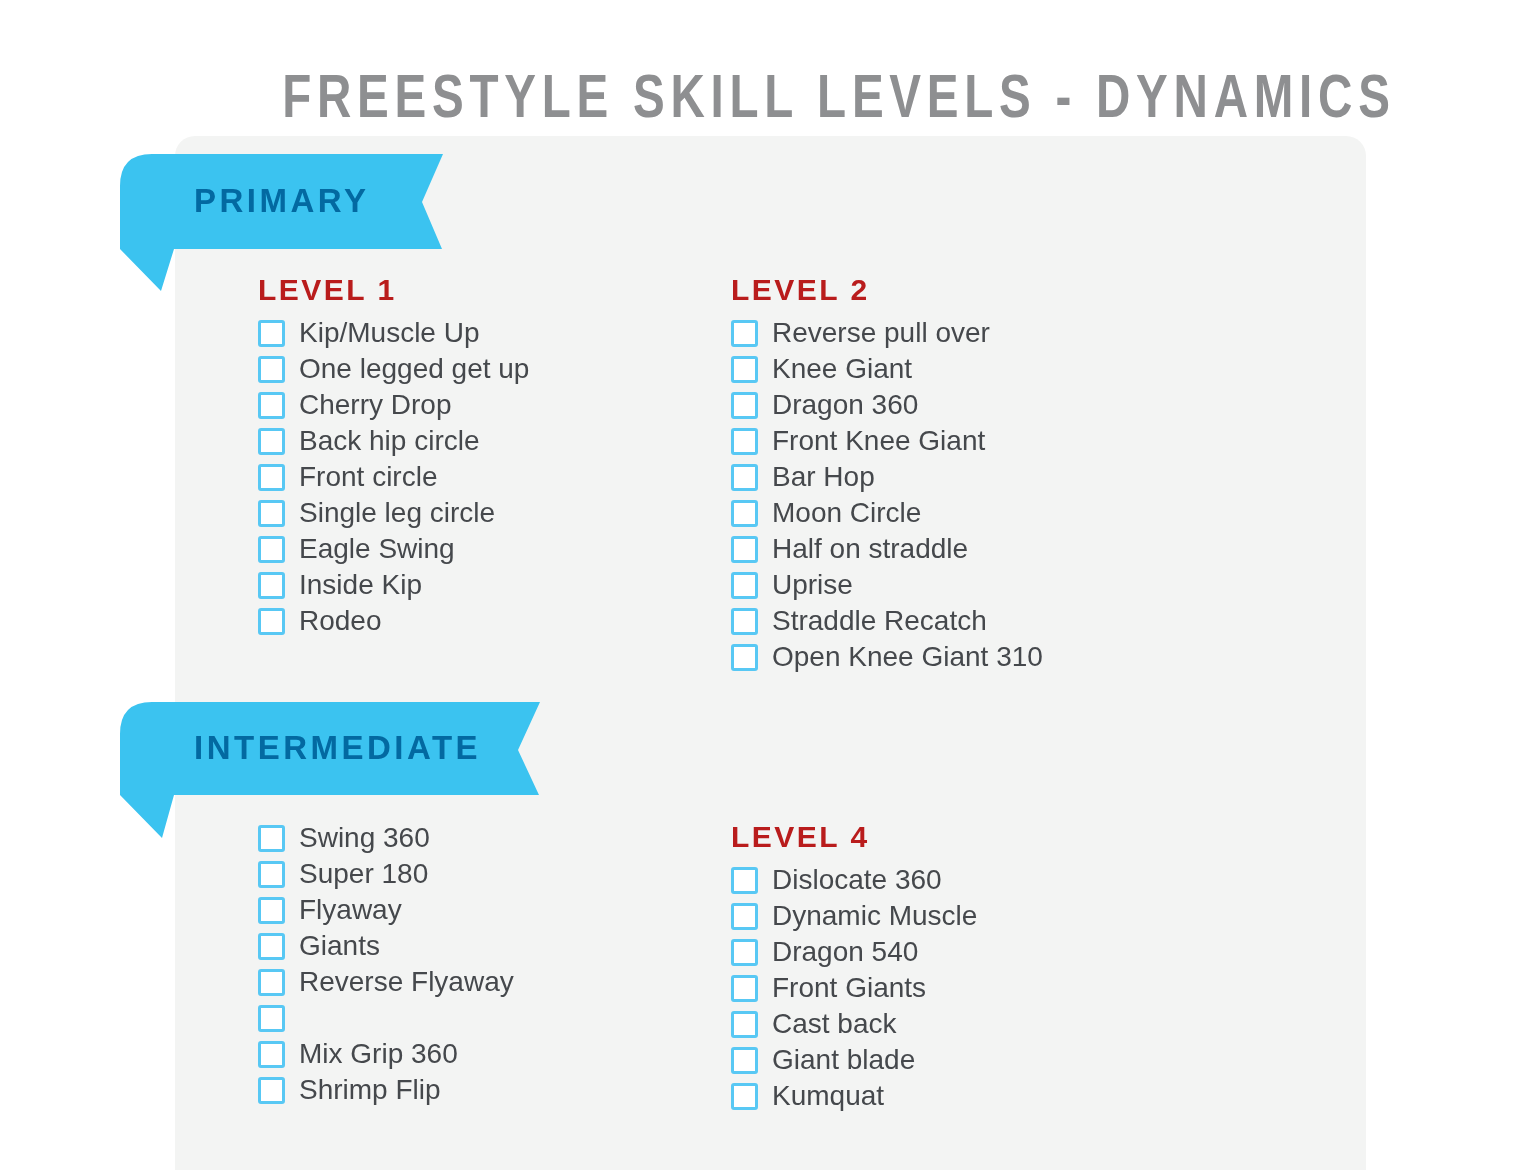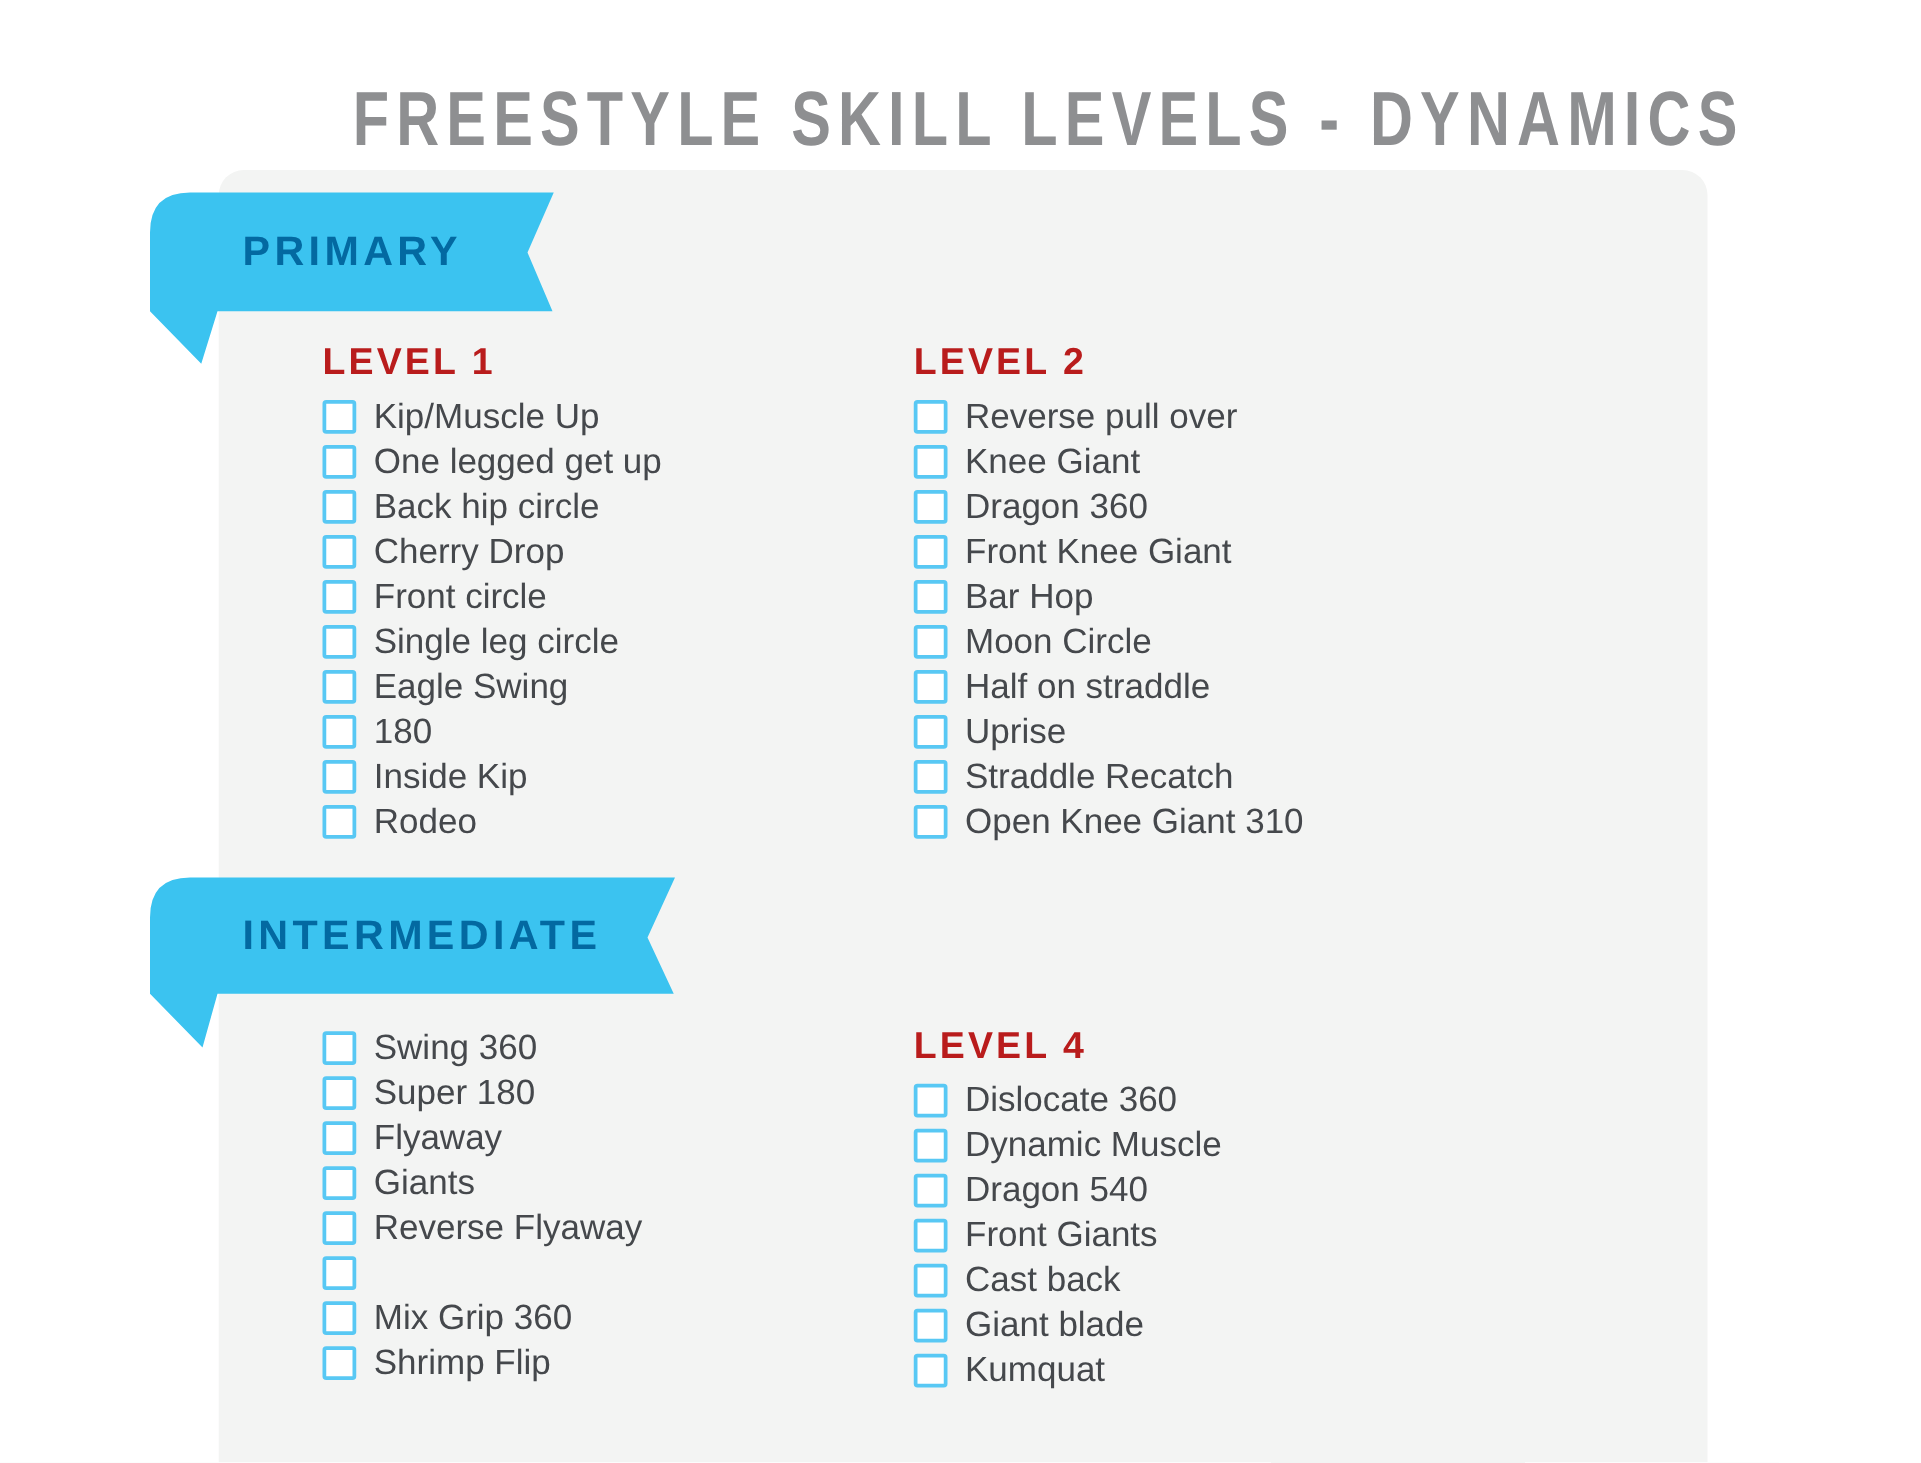--- a/index.html
+++ b/index.html
@@ -107,41 +107,37 @@
         <li class="check-item">
           <span class="checkbox"></span>
           <span class="item-label">Kip/Muscle Up</span>
         </li>
         <li class="check-item">
           <span class="checkbox"></span>
           <span class="item-label">One legged get up</span>
         </li>
         <li class="check-item">
           <span class="checkbox"></span>
+          <span class="item-label">Cherry Drop</span>
+        </li>
+        <li class="check-item">
+          <span class="checkbox"></span>
           <span class="item-label">Back hip circle</span>
         </li>
         <li class="check-item">
           <span class="checkbox"></span>
-          <span class="item-label">Cherry Drop</span>
-        </li>
-        <li class="check-item">
-          <span class="checkbox"></span>
           <span class="item-label">Front circle</span>
         </li>
         <li class="check-item">
           <span class="checkbox"></span>
           <span class="item-label">Single leg circle</span>
         </li>
         <li class="check-item">
           <span class="checkbox"></span>
           <span class="item-label">Eagle Swing</span>
-        </li>
-        <li class="check-item">
-          <span class="checkbox"></span>
-          <span class="item-label">180</span>
         </li>
         <li class="check-item">
           <span class="checkbox"></span>
           <span class="item-label">Inside Kip</span>
         </li>
         <li class="check-item">
           <span class="checkbox"></span>
           <span class="item-label">Rodeo</span>
         </li>
       </ul>

